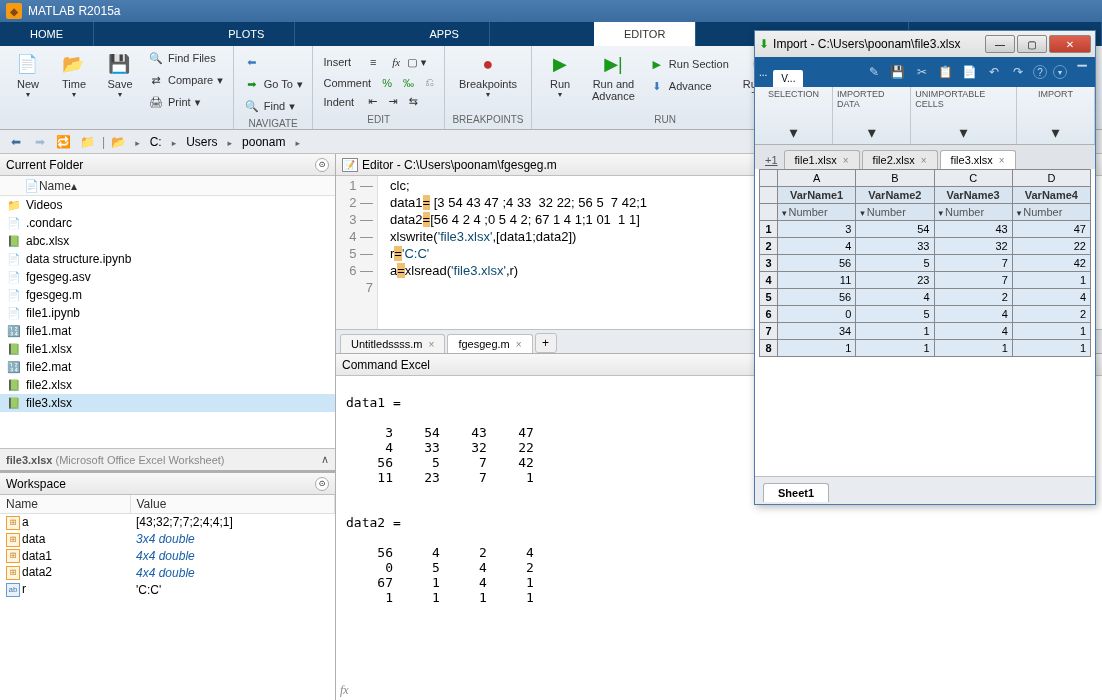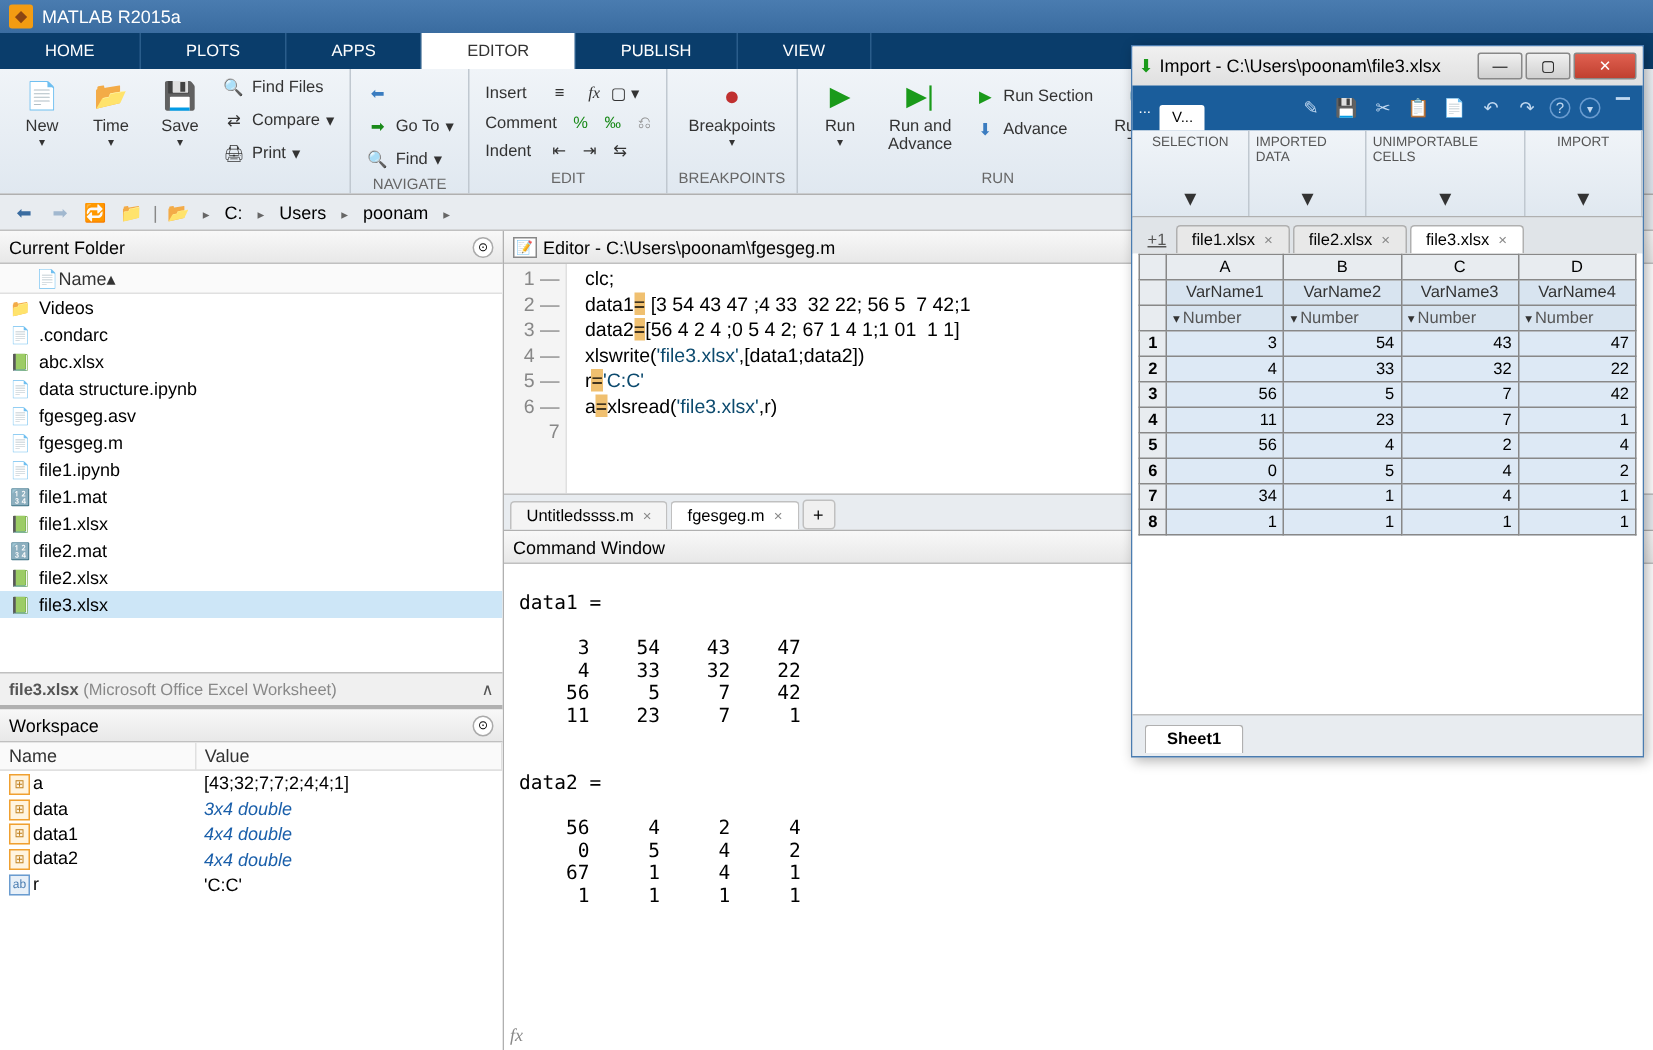--- a/index.html
+++ b/index.html
@@ -3,21 +3,21 @@
 <meta charset="utf-8">
 <style>
 * { margin:0; padding:0; box-sizing:border-box; font-family:"Segoe UI",Arial,sans-serif; }
 body { width:1102px; height:700px; background:#e8e8e8; position:relative; overflow:hidden; font-size:12px; }
 
 
 .titlebar { height:22px; background:linear-gradient(#4a7cb0,#3a6ca0); color:#fff; display:flex; align-items:center; padding:0 6px; font-size:12px; }
 .titlebar .logo { width:16px; height:16px; background:#f39c12; border-radius:2px; margin-right:6px; display:flex; align-items:center; justify-content:center; font-size:10px; font-weight:bold; color:#8b4513;}
 
 
-.ribbontabs { height:24px; background:linear-gradient(#0a3d6b,#0a3d6b); display:flex; }
+.ribbontabs { height:24px; background:linear-gradient(#0a3d6b,#0a3d6b); display:flex;justify-content:space-between; }
 .ribbontabs .tab { padding:0 30px; display:flex; align-items:center; color:#fff; font-size:11px; cursor:pointer; border-right:1px solid #2a5d8b; }
 .ribbontabs .tab.active { background:#fff; color:#333; }
 
 
 .toolstrip { height:84px; background:linear-gradient(#f0f4f8,#e0e8f0); border-bottom:1px solid #b0b0b0; display:flex; }
 .tsgroup { border-right:1px solid #c0c8d0; padding:2px 6px; display:flex; flex-direction:column; }
 .tsgroup .label { text-align:center; font-size:10px; color:#666; margin-top:auto; padding:2px 0; }
 .bigbtn { display:flex; flex-direction:column; align-items:center; padding:4px 8px; cursor:pointer; font-size:11px; color:#333; }
 .bigbtn .ico { width:28px; height:24px; margin-bottom:2px; display:flex; align-items:center; justify-content:center; font-size:18px;}
 .smbtn { display:flex; align-items:center; padding:2px 4px; cursor:pointer; font-size:11px; color:#333; gap:4px; }
@@ -96,21 +96,21 @@
 .iwsgrp .dd { font-size:16px; color:#333; cursor:pointer;}
 .iwtabs { height:24px; display:flex; align-items:flex-end; padding:0 4px; gap:0; background:#e0e4e8;}
 .iwtab { padding:3px 10px; background:#e8e8e8; border:1px solid #b0b0b0; border-bottom:none; border-radius:3px 3px 0 0; font-size:11px; display:flex; align-items:center; gap:6px; cursor:pointer;}
 .iwtab.active { background:#fff;}
 .iwtab .x { font-size:10px; color:#888;}
 .iwplusarea { padding:3px 6px; color:#555; font-size:11px; cursor:pointer;}
 .iwgrid { flex:1; background:#fff; overflow:auto; padding:0 4px;}
 .iwgrid table { border-collapse:collapse; width:100%; font-size:11px;}
 .iwgrid th,.iwgrid td { border:1px solid #888; padding:2px 4px; text-align:right;}
 .iwgrid .colhdr { background:#e8ecf0; text-align:center; font-weight:normal;}
-.iwgrid .varhdr { background:#d8e4f0; text-align:center; font-weight:normal; color:#333;}
+.iwgrid .varhdr { background:#d8e4f0; text-align:center; font-weight:bold; color:#333;}
 .iwgrid .typehdr { background:#d8e4f0; font-weight:normal; color:#555; text-align:left; padding-left:4px;}
 .iwgrid .typehdr::before { content:"▾"; font-size:9px; margin-right:2px; color:#333;}
 .iwgrid .rowhdr { background:#e8ecf0; text-align:center; width:18px;}
 .iwgrid .datacell { background:#dde9f5;}
 .iwsheet { height:28px; background:#e8ecf0; border-top:1px solid #c0c0c0; display:flex; align-items:flex-end; padding:2px 8px;}
 .iwsheet .stab { padding:3px 14px; background:#fff; border:1px solid #b0b0b0; border-bottom:none; border-radius:3px 3px 0 0; font-size:11px; font-weight:bold;}
 </style>
 </head>
 <body>
 
@@ -358,21 +358,21 @@
       </div>
       <div class="edtabs" id="edtabs">
           <div class="edtab">Untitledssss.m <span class="x">×</span></div>
           <div class="edtab active">fgesgeg.m <span class="x">×</span></div>
           <div class="plustab">+</div>
         </div>
     </div>
 
     <div class="cmdwin">
       <div class="panelhead">
-        <span>Command Window</span>
+        <span>Command Excel</span>
         <span class="arrow">⊙</span>
       </div>
       <div class="cmdtext">
 data1 =
 
      3    54    43    47
      4    33    32    22
     56     5     7    42
     11    23     7     1
 

